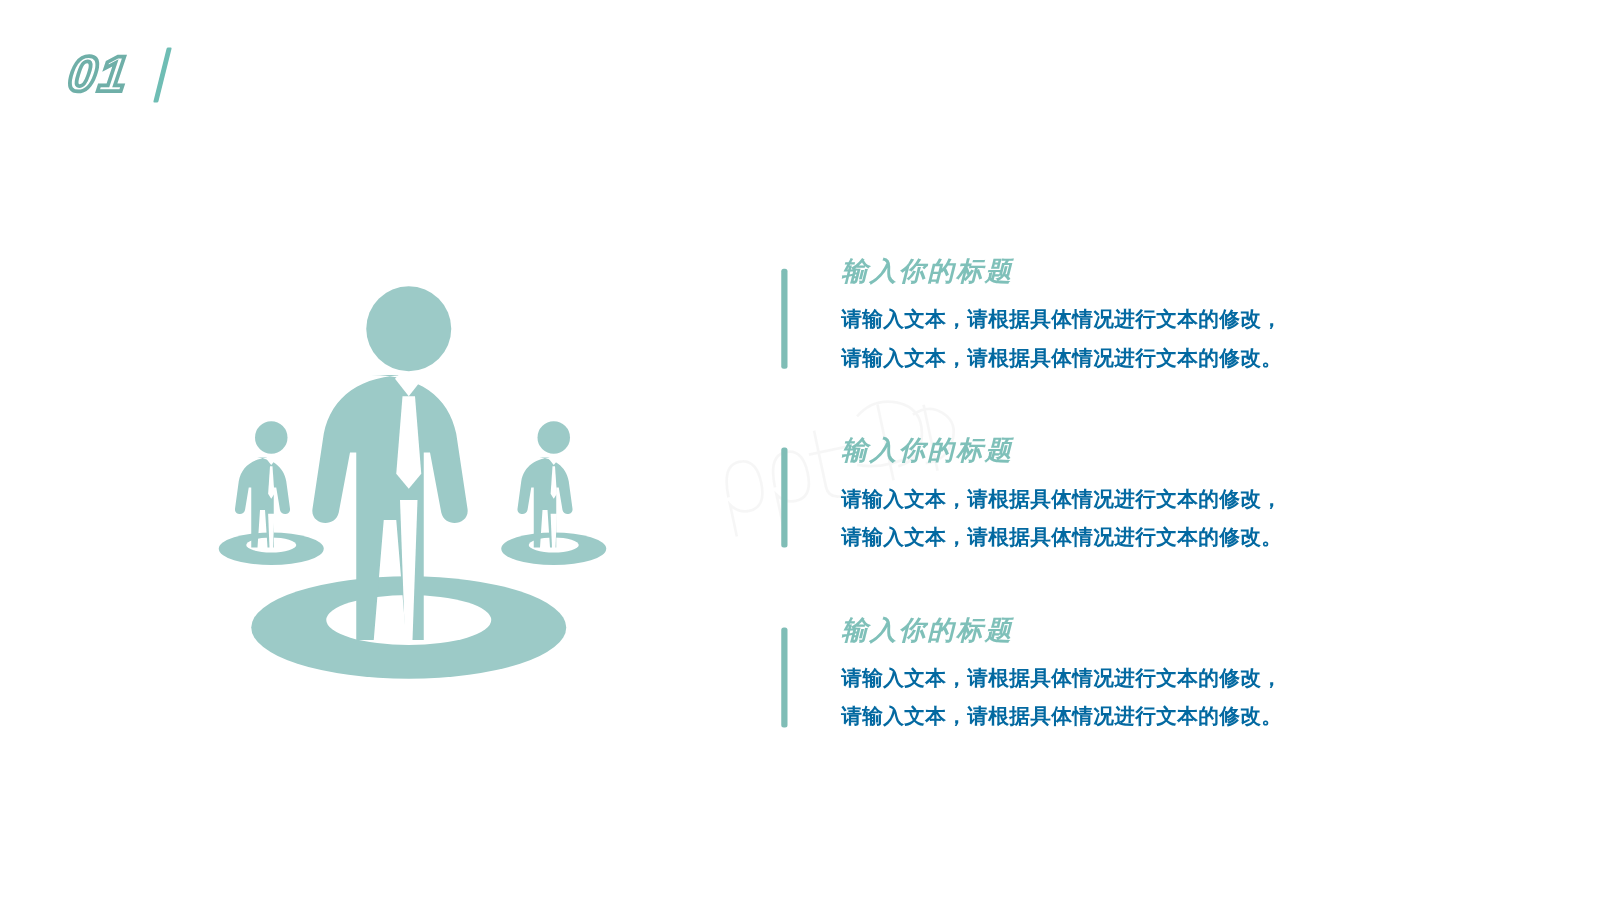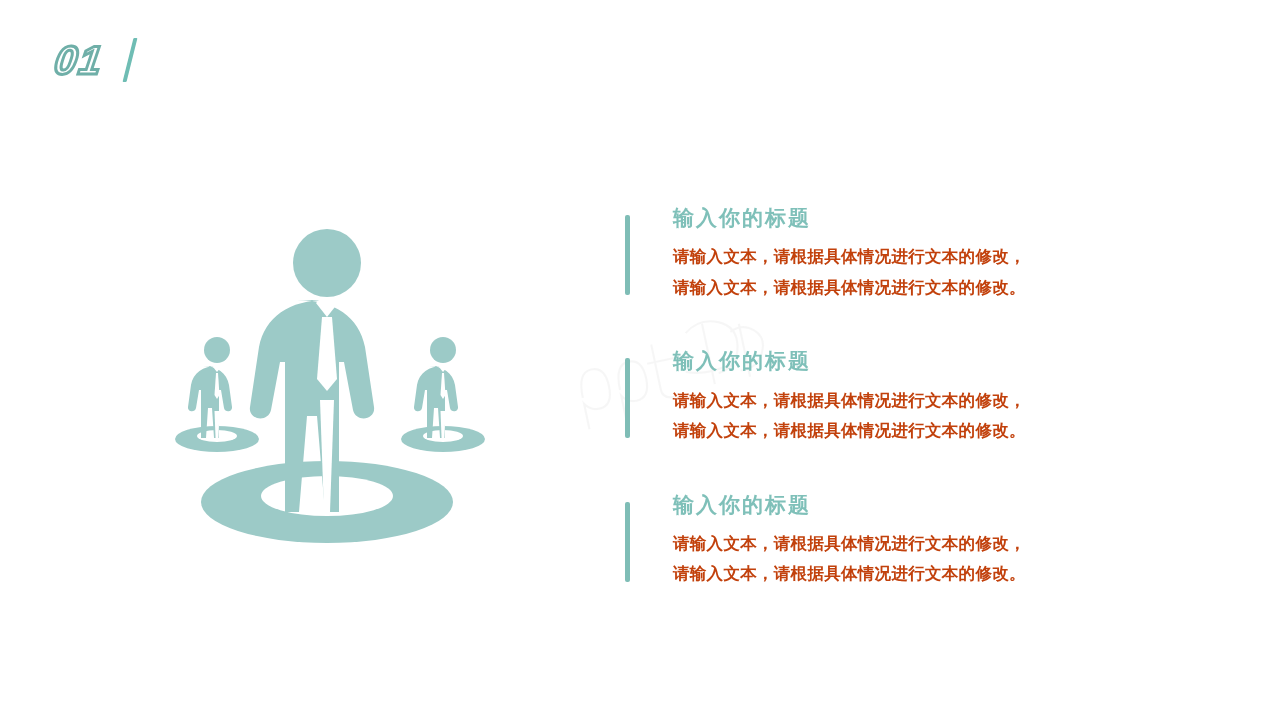--- a/index.html
+++ b/index.html
@@ -102,25 +102,26 @@
     background: #7FBDB6;
     border-radius: 2px;
   }
   .block-heading {
     font-size: 21px;
     font-weight: 700;
     color: #7FC0B9;
     letter-spacing: 2px;
     line-height: 1.25;
     margin: 0 0 10px 0;
+    font-style: italic;
   }
   .block-line {
     font-size: 16.5px;
     font-weight: 700;
-    color: #c2410c;
+    color: #0369a1;
     letter-spacing: 0.3px;
     line-height: 1.85;
     margin: 0;
     white-space: nowrap;
   }
 </style>
 </head>
 <body>
 
 <div id="slide">

